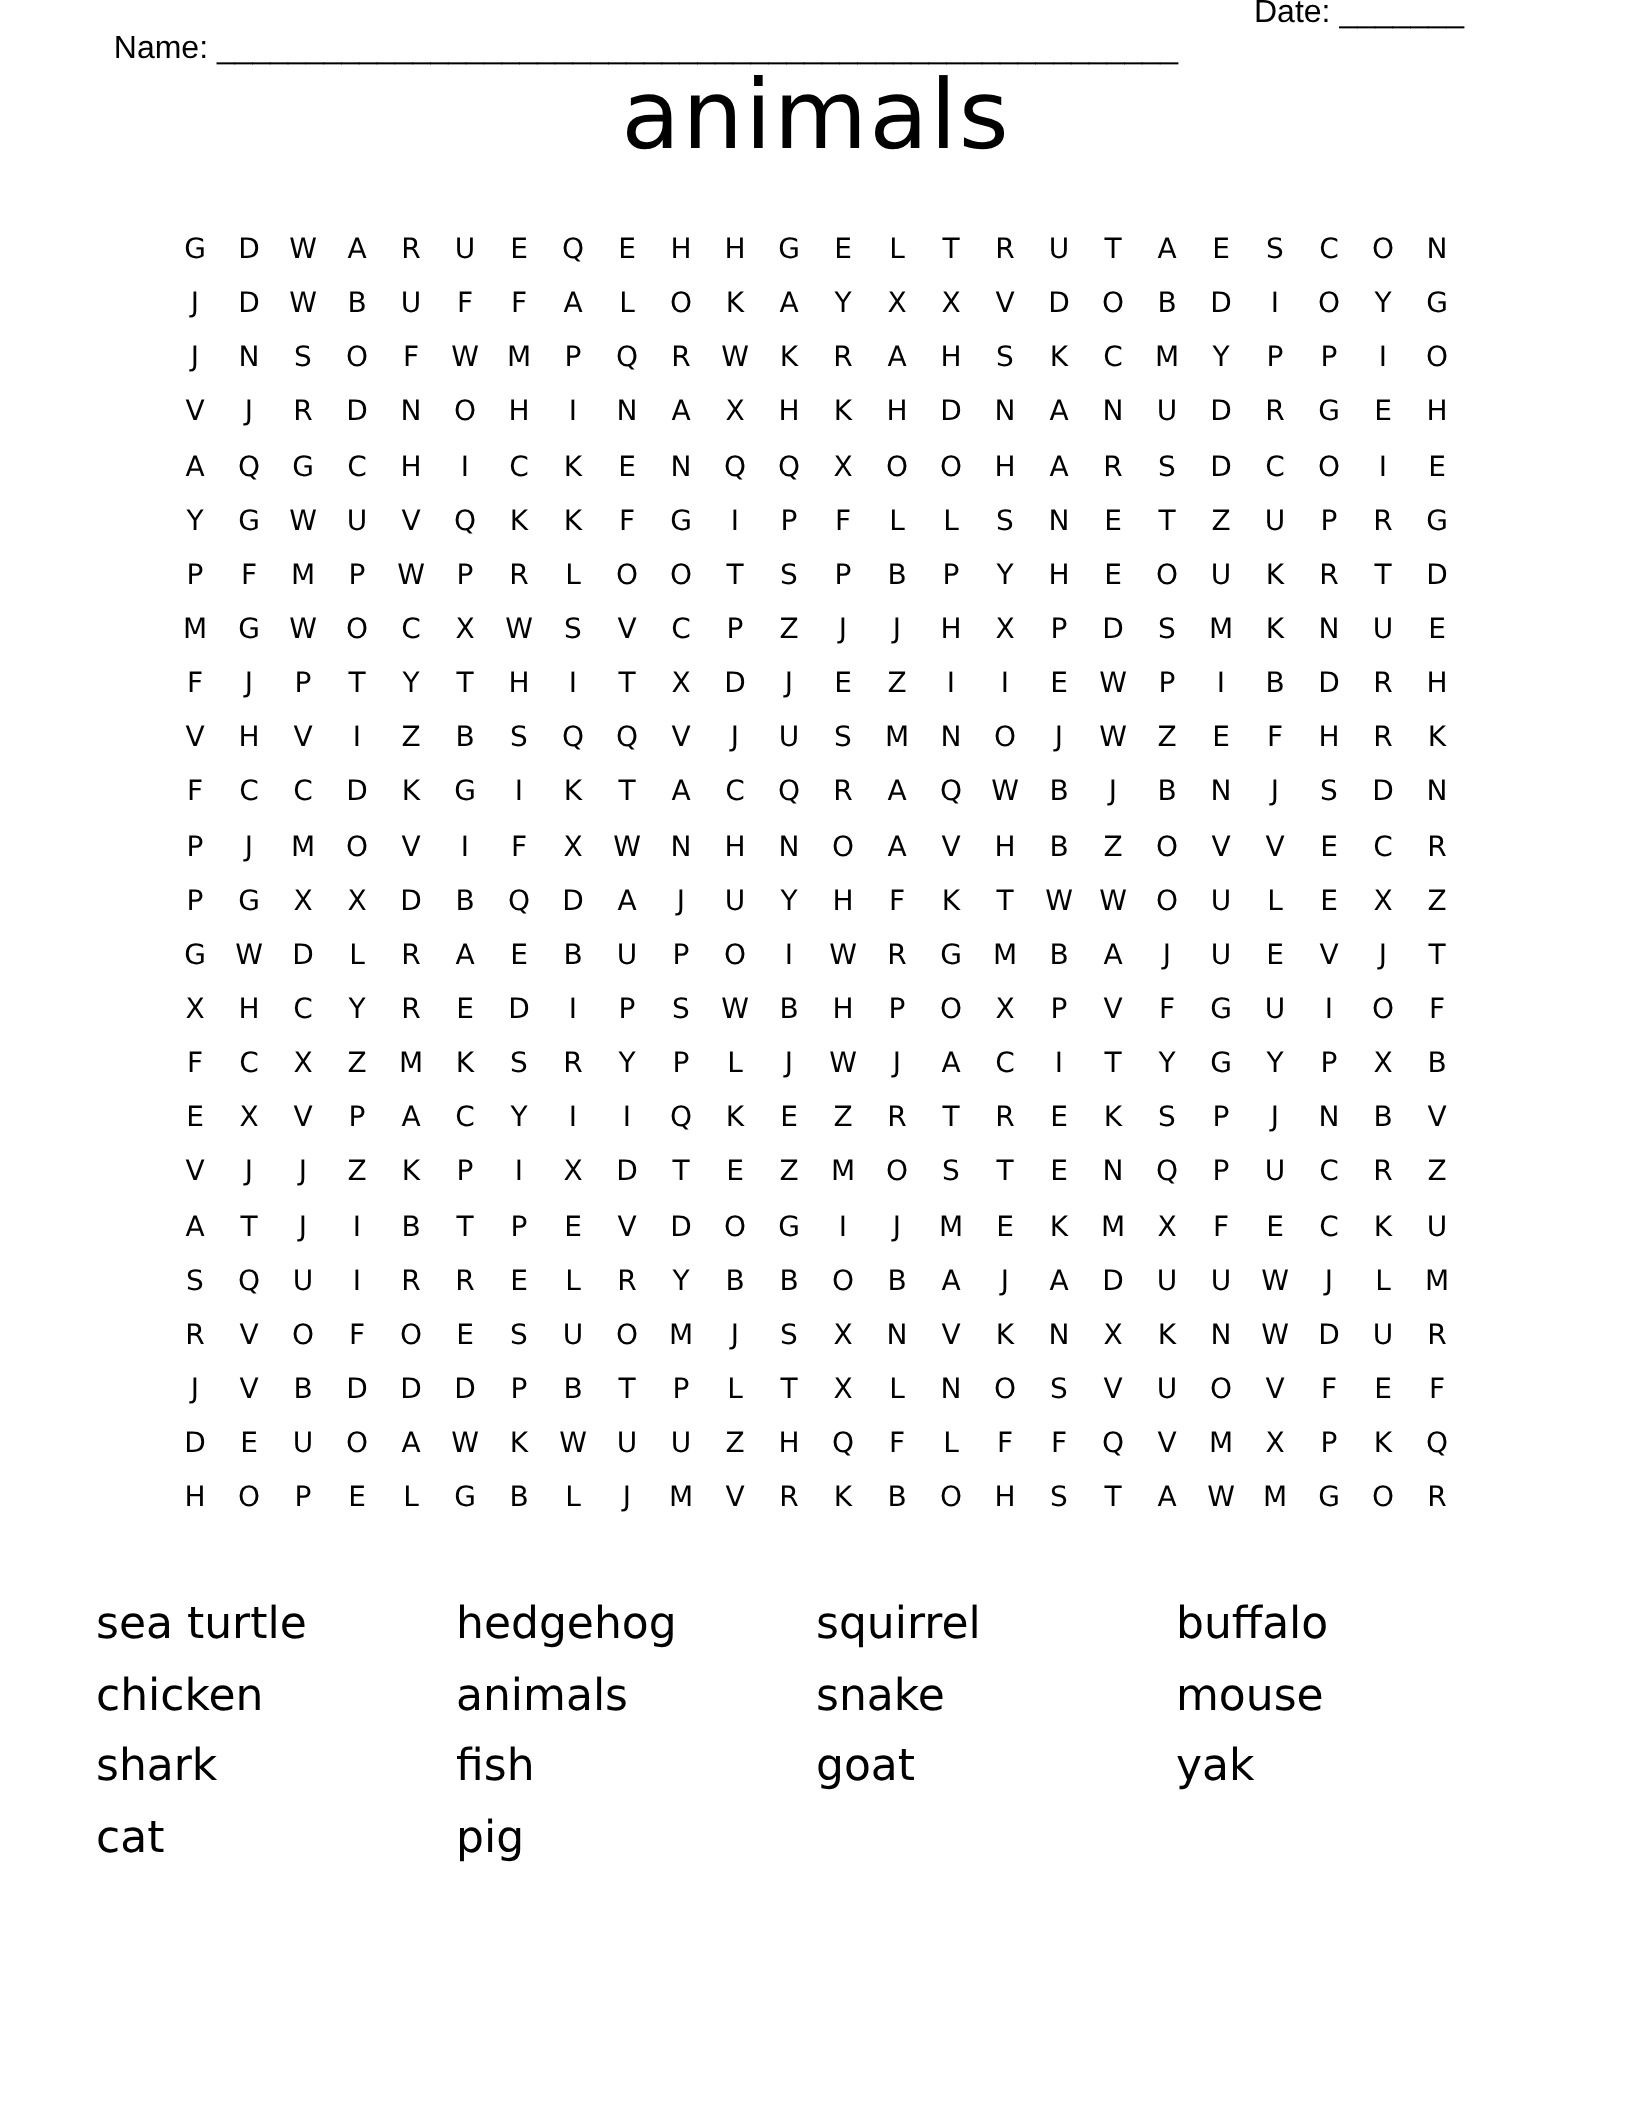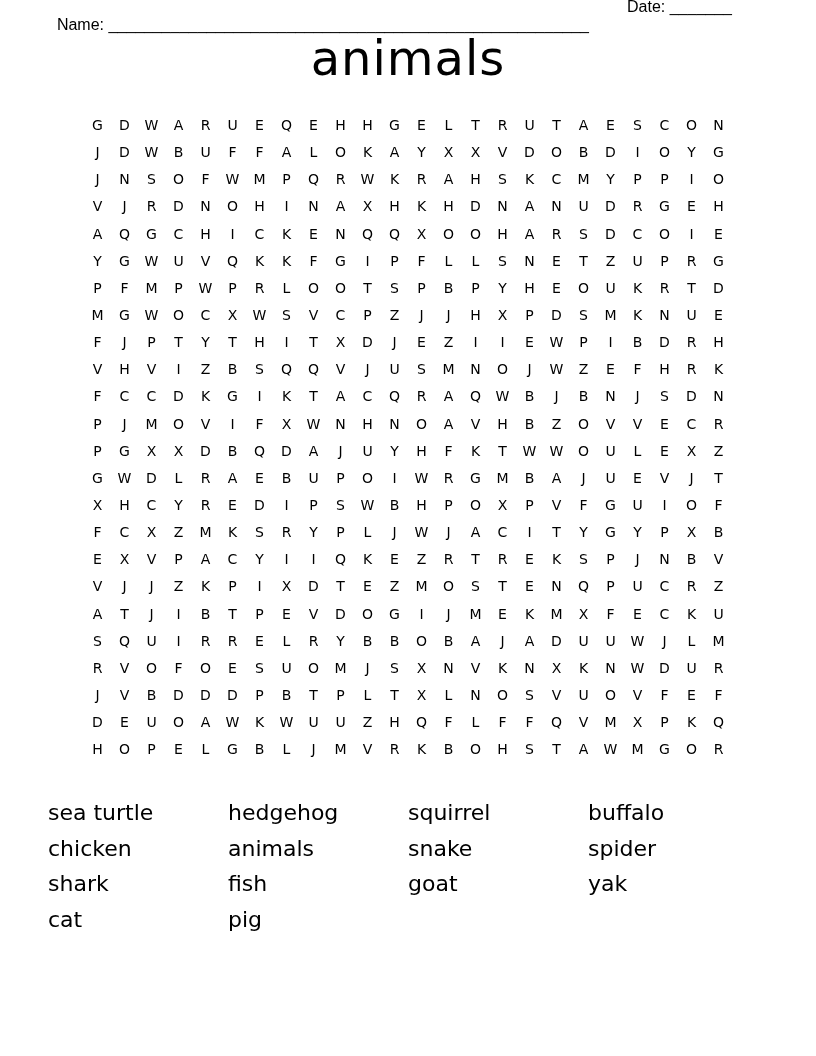--- a/index.html
+++ b/index.html
@@ -617,20 +617,20 @@
   </div>
 
 <div class="words" id="words">
     <div class="word">sea turtle</div>
     <div class="word">hedgehog</div>
     <div class="word">squirrel</div>
     <div class="word">buffalo</div>
     <div class="word">chicken</div>
     <div class="word">animals</div>
     <div class="word">snake</div>
-    <div class="word">spider</div>
+    <div class="word">mouse</div>
     <div class="word">shark</div>
     <div class="word">fish</div>
     <div class="word">goat</div>
     <div class="word">yak</div>
     <div class="word">cat</div>
     <div class="word">pig</div>
   </div>
 
 </body></html>

